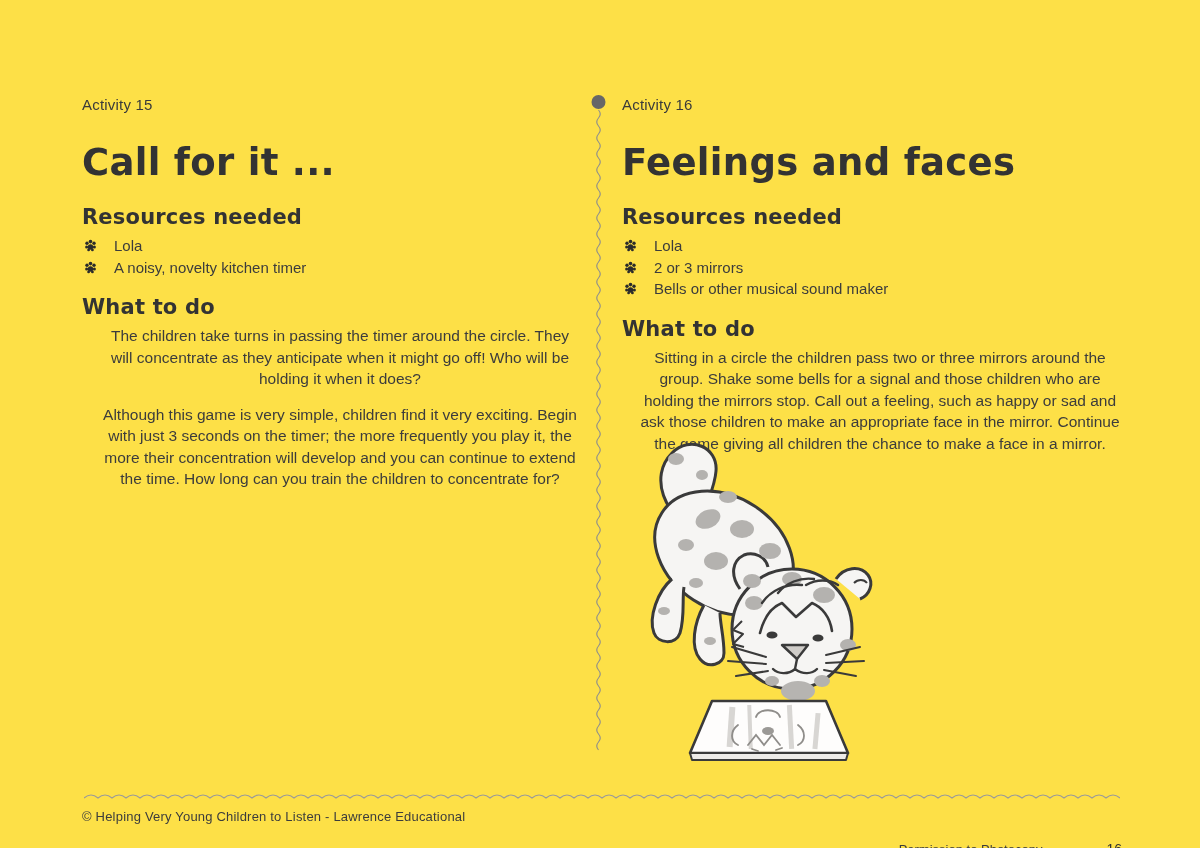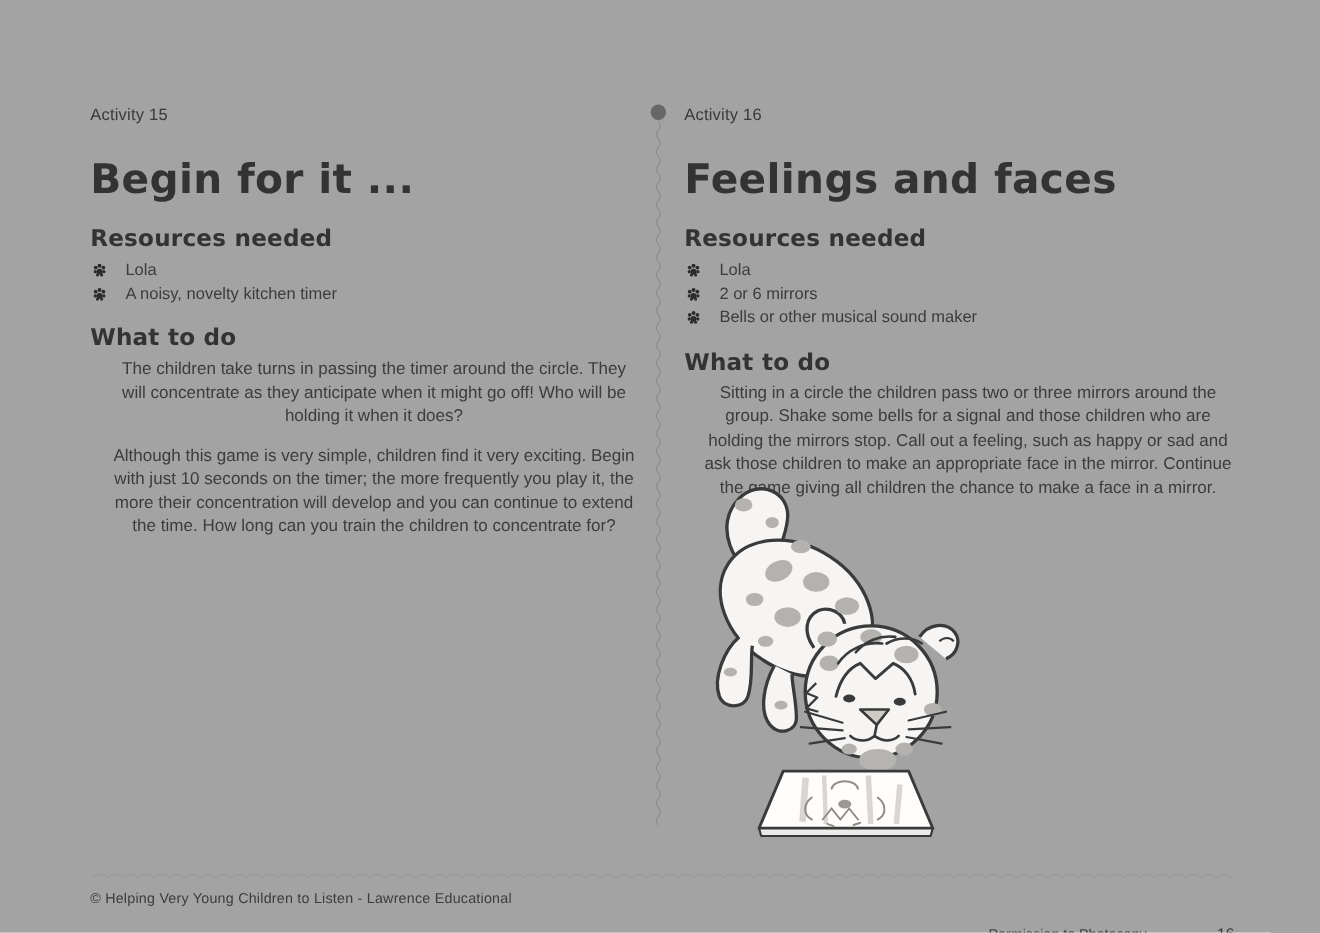--- a/index.html
+++ b/index.html
@@ -1,19 +1,19 @@
 <!DOCTYPE html>
 <html><head>
 <meta charset="utf-8">
 <style>
   html,body{margin:0;padding:0;background:#ffffff;}
   .page{
     position:relative;
     width:1200px;height:848px;
-    background:#a3a3a3;
+    background:#fde047;
     font-family:"Liberation Sans",sans-serif;
     color:#3c3c3c;
     overflow:hidden;
   }
   
   .col{position:absolute;top:96px;width:498px;}
   .col-left{left:82px;}
   .col-right{left:622px;}
 
   .act-label{
@@ -61,21 +61,21 @@
   }
   .page-no{font-size:14px;color:#333333;}
 </style>
 </head>
 <body>
 
 <div class="page">
 
   <div class="col col-left">
     <p class="act-label">Activity 15</p>
-    <h1 class="act-title">Begin for it ...</h1>
+    <h1 class="act-title">Call for it ...</h1>
 
     <h2 class="sec-h">Resources needed</h2>
     <ul class="res-list">
       <li class="res-item">
         <svg class="paw" width="13" height="13" viewBox="0 0 13 13">
           <g fill="#2b2b2b">
             <circle cx="3" cy="4.2" r="1.7"></circle>
               <circle cx="6.5" cy="2.6" r="1.8"></circle>
               <circle cx="10" cy="4.2" r="1.7"></circle>
             <circle cx="2.6" cy="8" r="1.5"></circle>
@@ -99,21 +99,21 @@
               <circle cx="4.6" cy="10.9" r="1.4"></circle>
               <circle cx="8.4" cy="10.9" r="1.4"></circle>
           </g>
         </svg>
         <span>A noisy, novelty kitchen timer</span>
       </li>
     </ul>
 
     <h2 class="sec-h">What to do</h2>
     <p class="body-p">The children take turns in passing the timer around the circle. They will concentrate as they anticipate when it might go off! Who will be holding it when it does?</p>
-    <p class="body-p">Although this game is very simple, children find it very exciting. Begin with just 10 seconds on the timer; the more frequently you play it, the more their concentration will develop and you can continue to extend the time. How long can you train the children to concentrate for?</p>
+    <p class="body-p">Although this game is very simple, children find it very exciting. Begin with just 3 seconds on the timer; the more frequently you play it, the more their concentration will develop and you can continue to extend the time. How long can you train the children to concentrate for?</p>
   </div>
 
   <svg class="divider" width="18" height="672" viewBox="0 0 18 672">
     <circle cx="8.5" cy="9" r="7" fill="#676767"></circle>
     <path id="divider-wave" d="M8.5 17 q3.5 4 0 8 q-3.5 4 0 8 q3.5 4 0 8 q-3.5 4 0 8 q3.5 4 0 8 q-3.5 4 0 8 q3.5 4 0 8 q-3.5 4 0 8 q3.5 4 0 8 q-3.5 4 0 8 q3.5 4 0 8 q-3.5 4 0 8 q3.5 4 0 8 q-3.5 4 0 8 q3.5 4 0 8 q-3.5 4 0 8 q3.5 4 0 8 q-3.5 4 0 8 q3.5 4 0 8 q-3.5 4 0 8 q3.5 4 0 8 q-3.5 4 0 8 q3.5 4 0 8 q-3.5 4 0 8 q3.5 4 0 8 q-3.5 4 0 8 q3.5 4 0 8 q-3.5 4 0 8 q3.5 4 0 8 q-3.5 4 0 8 q3.5 4 0 8 q-3.5 4 0 8 q3.5 4 0 8 q-3.5 4 0 8 q3.5 4 0 8 q-3.5 4 0 8 q3.5 4 0 8 q-3.5 4 0 8 q3.5 4 0 8 q-3.5 4 0 8 q3.5 4 0 8 q-3.5 4 0 8 q3.5 4 0 8 q-3.5 4 0 8 q3.5 4 0 8 q-3.5 4 0 8 q3.5 4 0 8 q-3.5 4 0 8 q3.5 4 0 8 q-3.5 4 0 8 q3.5 4 0 8 q-3.5 4 0 8 q3.5 4 0 8 q-3.5 4 0 8 q3.5 4 0 8 q-3.5 4 0 8 q3.5 4 0 8 q-3.5 4 0 8 q3.5 4 0 8 q-3.5 4 0 8 q3.5 4 0 8 q-3.5 4 0 8 q3.5 4 0 8 q-3.5 4 0 8 q3.5 4 0 8 q-3.5 4 0 8 q3.5 4 0 8 q-3.5 4 0 8 q3.5 4 0 8 q-3.5 4 0 8 q3.5 4 0 8 q-3.5 4 0 8 q3.5 4 0 8 q-3.5 4 0 8 q3.5 4 0 8 q-3.5 4 0 8 q3.5 4 0 8 q-3.5 4 0 8 q3.5 4 0 8 q-3.5 4 0 8" fill="none" stroke="#8d8d8d" stroke-width="1.1"></path>
   </svg>
 
   <div class="col col-right">
     <p class="act-label">Activity 16</p>
     <h1 class="act-title">Feelings and faces</h1>
@@ -141,21 +141,21 @@
             <circle cx="3" cy="4.2" r="1.7"></circle>
               <circle cx="6.5" cy="2.6" r="1.8"></circle>
               <circle cx="10" cy="4.2" r="1.7"></circle>
             <circle cx="2.6" cy="8" r="1.5"></circle>
               <circle cx="10.4" cy="8" r="1.5"></circle>
             <circle cx="6.5" cy="8" r="2.7"></circle>
               <circle cx="4.6" cy="10.9" r="1.4"></circle>
               <circle cx="8.4" cy="10.9" r="1.4"></circle>
           </g>
         </svg>
-        <span>2 or 6 mirrors</span>
+        <span>2 or 3 mirrors</span>
       </li>
       <li class="res-item">
         <svg class="paw" width="13" height="13" viewBox="0 0 13 13">
           <g fill="#2b2b2b">
             <circle cx="3" cy="4.2" r="1.7"></circle>
               <circle cx="6.5" cy="2.6" r="1.8"></circle>
               <circle cx="10" cy="4.2" r="1.7"></circle>
             <circle cx="2.6" cy="8" r="1.5"></circle>
               <circle cx="10.4" cy="8" r="1.5"></circle>
             <circle cx="6.5" cy="8" r="2.7"></circle>

